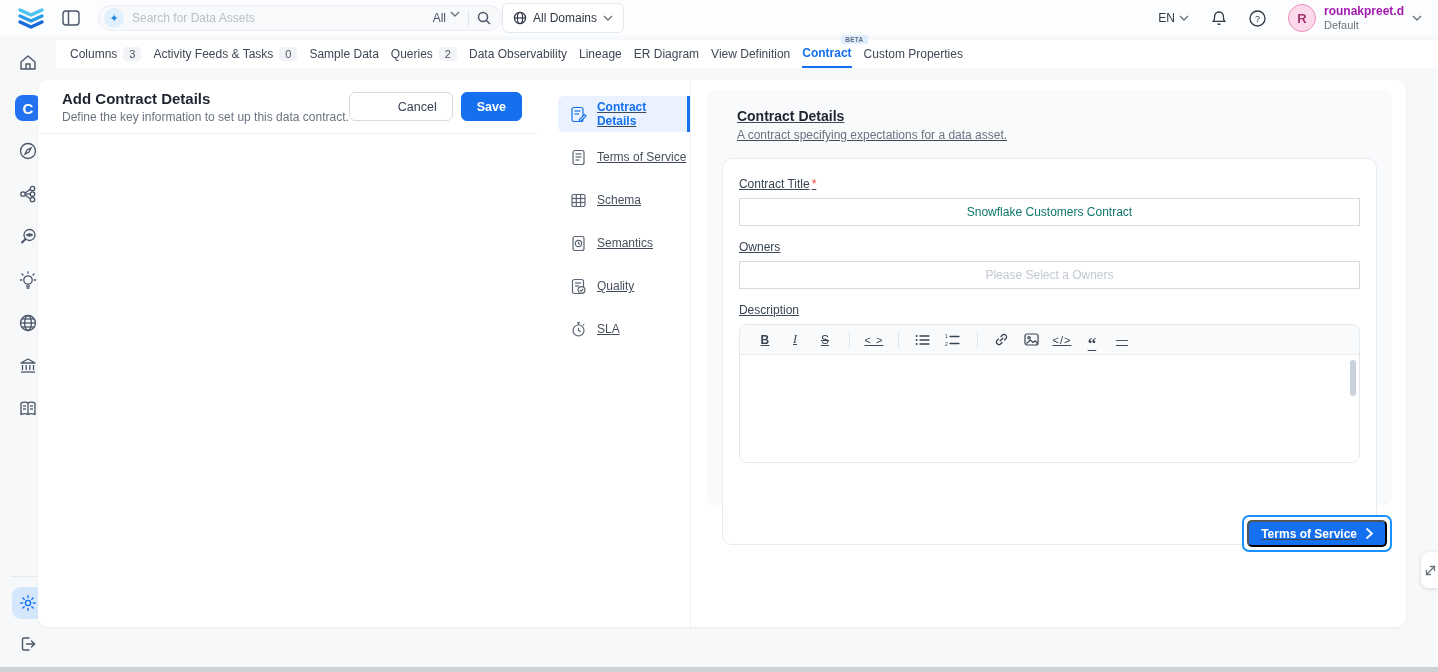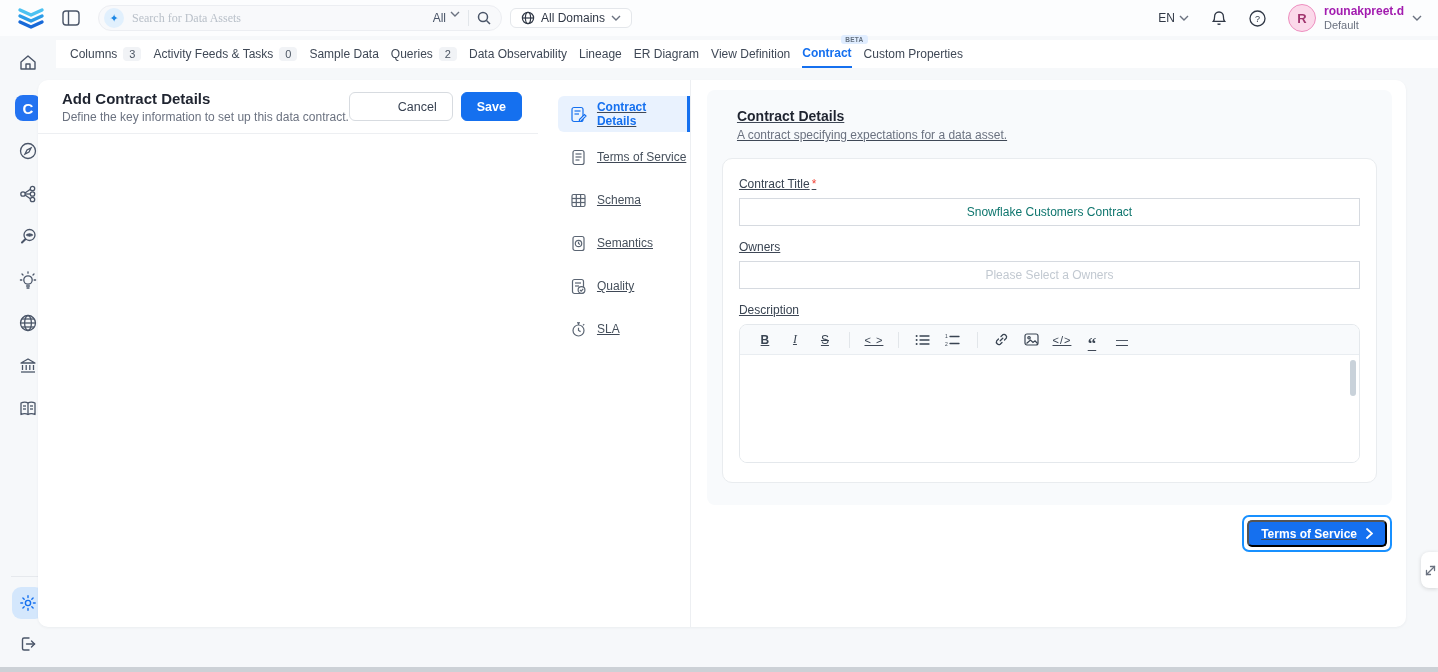--- a/index.html
+++ b/index.html
@@ -20,26 +20,26 @@
   }
   .logo{ width:30px; height:28px; margin-right:16px; }
   .panel-toggle{ width:18px; height:16px; margin-right:18px; cursor:pointer; }
   .searchbar{
     width:404px; height:26px; background:#f8f9fb; border:1px solid #eceef2;
     border-radius:14px; display:flex; align-items:center; padding:0 10px 0 5px; gap:8px;
   }
   .spark-circle{ width:20px; height:20px; border-radius:50%; background:#e1f0fd;
     display:flex; align-items:center; justify-content:center; color:#1e88e5; font-size:11px; }
   .search-input{ flex:1; border:none; outline:none; background:transparent;
-    font-size:12px; color:#3f4856; font-family:Liberation Serif, serif; }
+    font-size:12px; color:#3f4856; font-family:Liberation Sans, sans-serif; }
   .search-input::placeholder{ color:#b9c0c9; }
   .scope{ display:flex; align-items:flex-start; gap:4px; font-size:12px; color:#4a5568; }
   .vdiv{ width:1px; height:16px; background:#e2e6ea; }
   .domains-pill{
-    margin-left:8px; height:20px; border:1px solid #e4e7eb; border-radius:6px; background:#fff;
+    margin-left:0; height:30px; border:1px solid #e4e7eb; border-radius:6px; background:#fff;
     display:flex; align-items:center; gap:6px; padding:0 10px; font-size:12px; color:#303846;
   }
   .top-right{ margin-left:auto; display:flex; align-items:center; gap:22px; }
   .lang{ display:flex; align-items:center; gap:4px; font-size:12px; color:#303846; }
   .avatar-block{ display:flex; align-items:center; gap:8px; }
   .avatar{ width:28px; height:28px; border-radius:50%; background:#fbd9ea; border:1.5px solid #ee8fc0;
     color:#a1346e; font-weight:bold; font-size:13px; display:flex; align-items:center; justify-content:center; }
   .user-name{ font-size:12px; font-weight:bold; color:#a21caf; line-height:1.15;}
   .user-team{ font-size:11px; color:#6b7280; line-height:1.15;}
   .chev{ width:10px; height:6px; }
@@ -93,21 +93,21 @@
   .cnav-item .ci{ width:17px; height:17px; flex:0 0 17px; }
   .cnav-item.active{ background:#e9f2fe; color:#1570ef; font-weight:bold;
     border-right:3px solid #1570ef; border-radius:6px 0 0 6px; }
 
   
   .content{ flex:1; padding:10px 14px 0 16px; display:flex; flex-direction:column; min-width:0; }
   .gray-panel{ background:#f8fafc; border-radius:8px; height:415px; padding:18px 15px; }
   .section-title{ font-size:14px; font-weight:bold; color:#1f2430; margin-left:15px; }
   .section-sub{ font-size:12px; color:#6b7280; margin:4px 0 0 15px; }
   .form-card{ margin-top:16px; background:#fff; border:1px solid #e9ecef; border-radius:10px;
-    padding:4px 16px 24px; height:325px; }
+    padding:4px 16px 24px; height:387px; }
   .f-label{ font-size:12px; color:#394452; margin:14px 0 7px; }
   .req{ color:#f04438; margin-left:2px; }
   .f-input{ width:100%; height:28px; border:1px solid #d6dae0; border-radius:0; padding:0 10px;
     font-size:12px; color:#0f766e; outline:none; background:#fff; font-family:"Liberation Sans",sans-serif;text-align:center;}
   .f-input::placeholder{ color:#c2c9d1; }
   .editor{ border:1px solid #e4e8ec; border-radius:8px; overflow:hidden; }
   .ed-toolbar{ height:30px; background:#f8fafc; border-bottom:1px solid #e9edf1;
     display:flex; align-items:center; padding:0 12px; gap:4px; }
   .ed-btn{ width:26px; height:22px; display:flex; align-items:center; justify-content:center;
     color:#394452; font-size:12px; cursor:pointer; border-radius:4px; }

